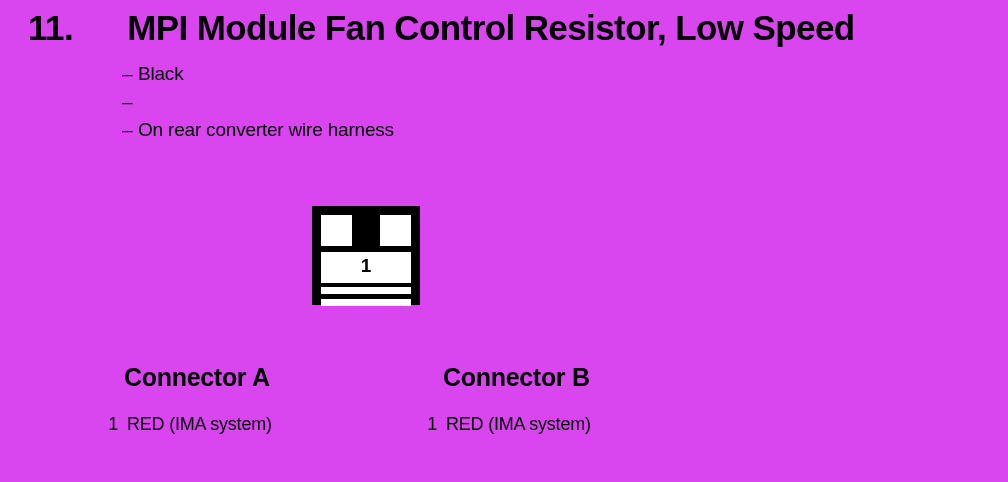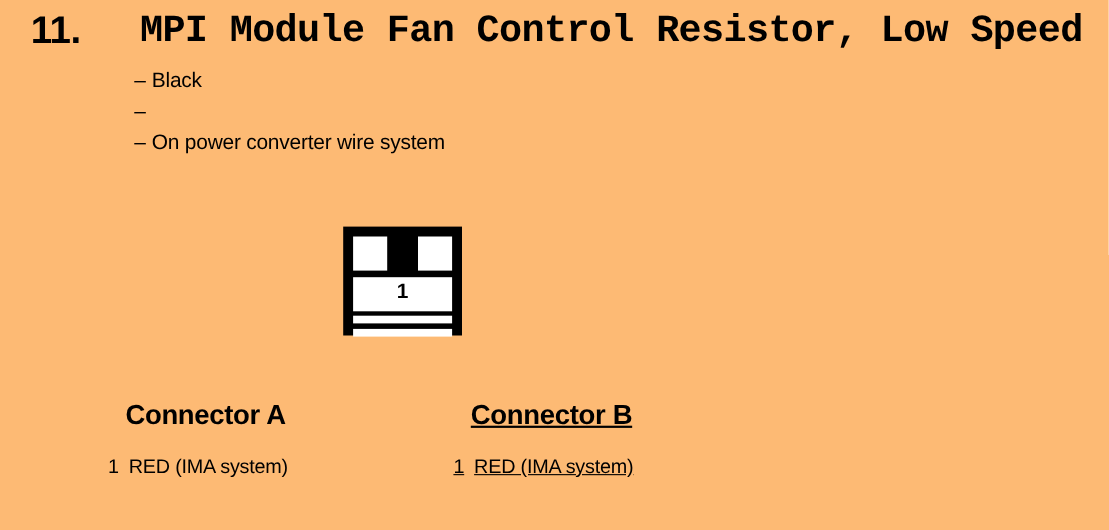--- a/index.html
+++ b/index.html
@@ -14,21 +14,21 @@
     position: relative;
     overflow: hidden;
     font-family: "Liberation Sans", sans-serif;
     color: #000000;
     -webkit-font-smoothing: none;
   }
 
   .page {
     position: absolute;
     inset: 0;
-    background: #fdba74;
+    background: #d946ef;
   }
 
   
   .title-row {
     position: absolute;
     left: 28px;
     top: 8px;
     width: 960px;
     height: 42px;
     display: flex;
@@ -41,21 +41,20 @@
     letter-spacing: -0.5px;
     white-space: nowrap;
   }
   .title-text {
     font-size: 35px;
     font-weight: bold;
     line-height: 40px;
     letter-spacing: -0.6px;
     white-space: nowrap;
     margin-left: 54px;
-    font-family: Liberation Mono, monospace;
   }
 
   
   .bullet-list {
     position: absolute;
     left: 122px;
     top: 60px;
     width: 600px;
   }
   .bullet-item {
@@ -130,22 +129,22 @@
     background: #ffffff;
   }
   .stripe-1 { top: 81px; }
   .stripe-2 { top: 93px; }
 
   
   .connector-col {
     position: absolute;
     top: 362px;
   }
-  .col-a { left: 88px; }
-  .col-b { left: 402px; text-decoration: underline; }
+  .col-a { left: 98px; }
+  .col-b { left: 417px; }
 
   .connector-heading {
     font-size: 25px;
     font-weight: bold;
     line-height: 30px;
     letter-spacing: -0.3px;
     white-space: nowrap;
     margin-left: 26px;
   }
   .pin-table {
@@ -181,21 +180,21 @@
   <div class="bullet-list">
     <div class="bullet-item">
       <span class="bullet-dash">–</span>
       <span class="bullet-label">Black</span>
     </div>
     <div class="bullet-item">
       <span class="bullet-dash">–</span>
     </div>
     <div class="bullet-item">
       <span class="bullet-dash">–</span>
-      <span class="bullet-label">On power converter wire system</span>
+      <span class="bullet-label">On rear converter wire harness</span>
     </div>
   </div>
 
   <div class="connector-figure">
     <div class="connector-body"></div>
     <div class="notch notch-left"></div>
     <div class="notch notch-right"></div>
     <div class="pin-field">
       <div class="pin-number">1</div>
     </div>

